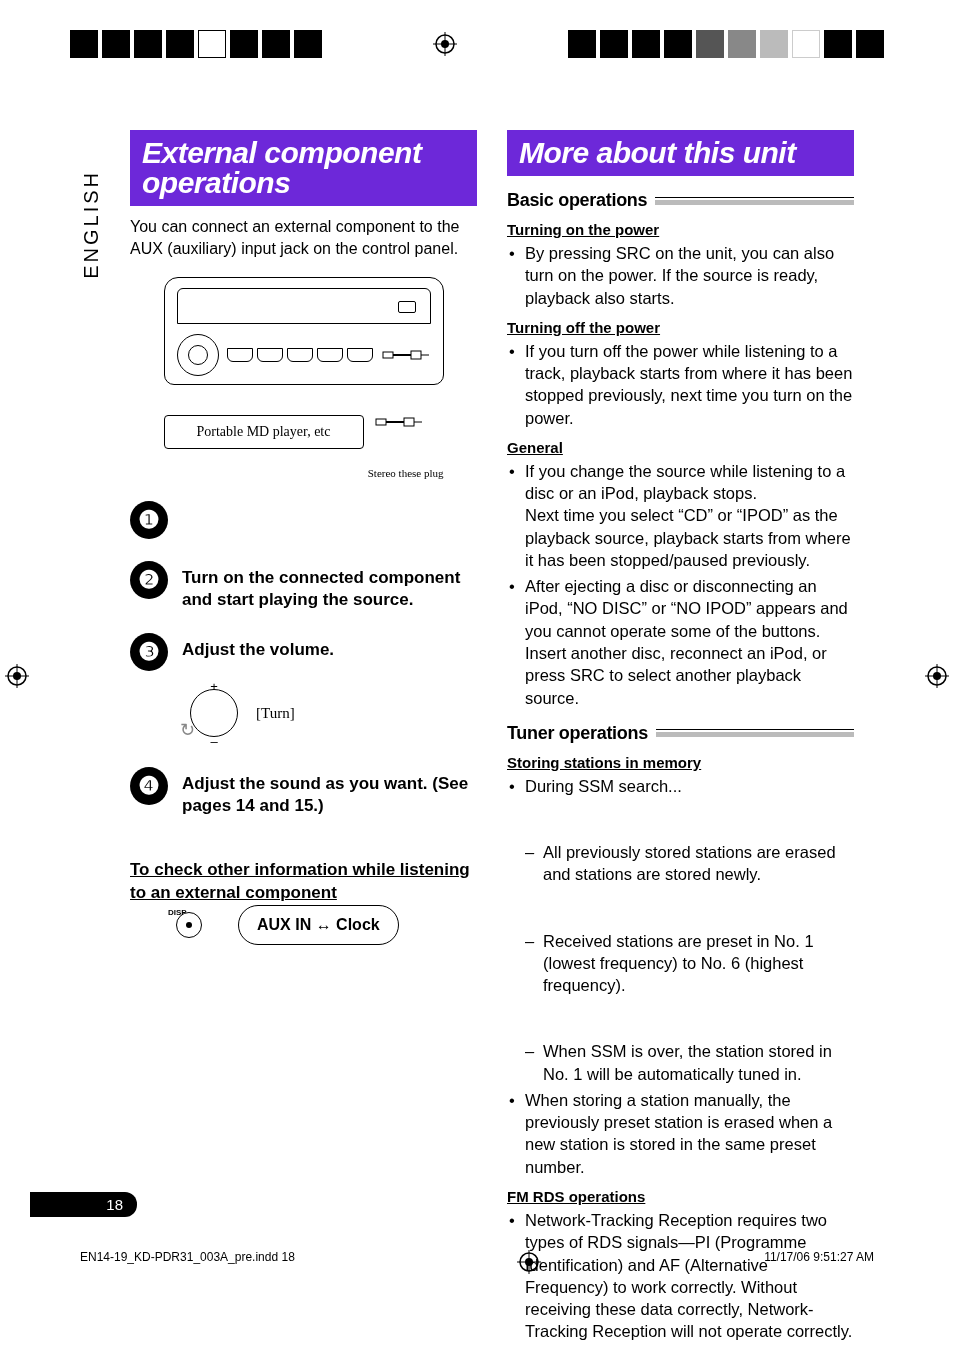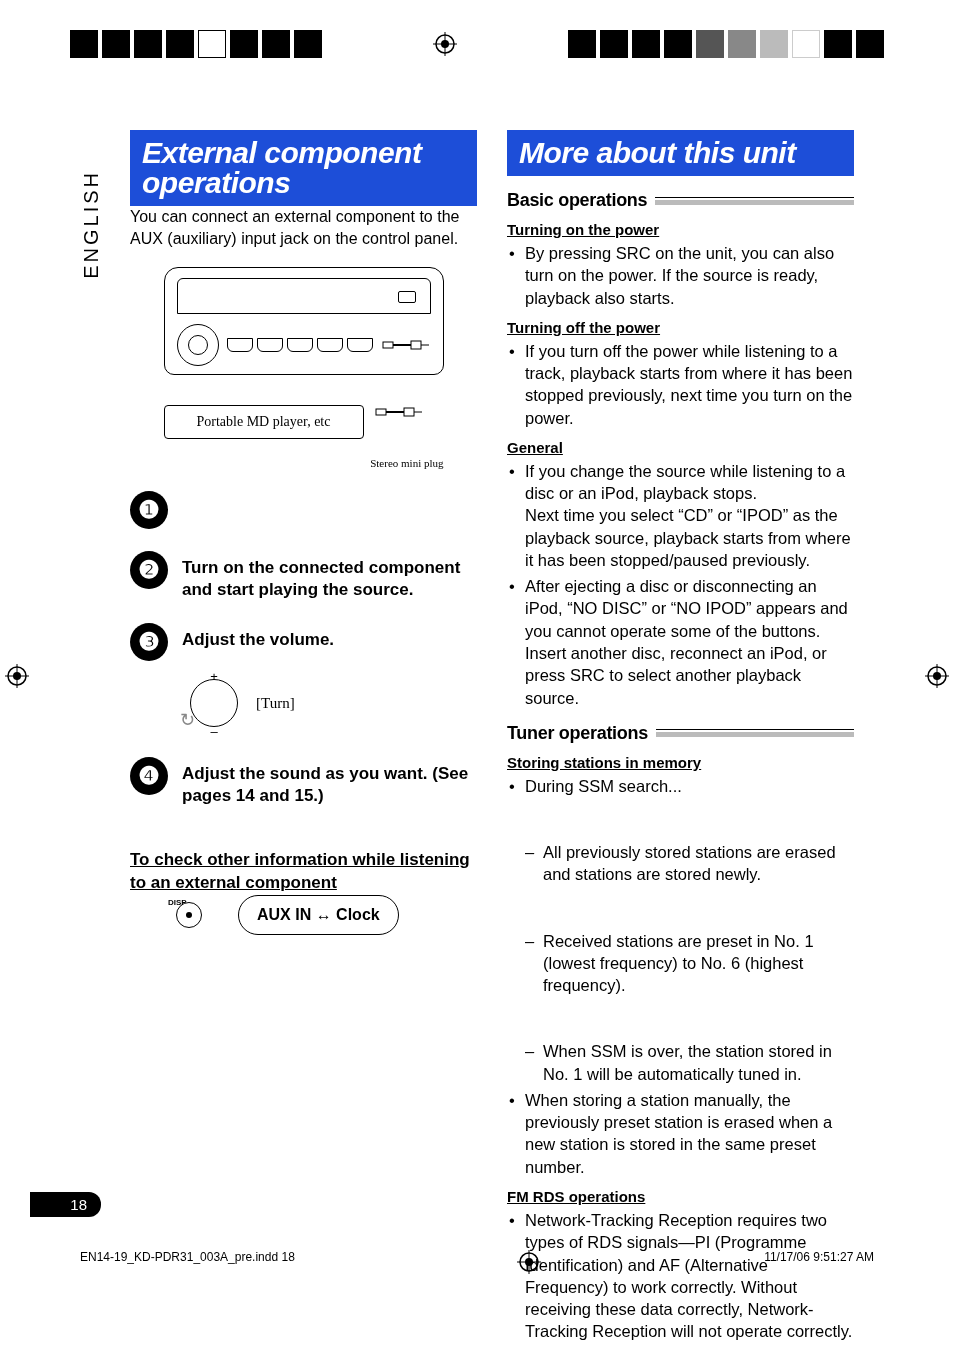--- a/index.html
+++ b/index.html
@@ -21,21 +21,21 @@
   .side-reg.right { right: 5px; }
 
   
   .lang-label { position: absolute; left: 80px; top: 170px; font-size: 20px; letter-spacing: 3px; writing-mode: vertical-rl; transform: rotate(180deg); font-weight: 400; }
 
   
   .content { position: absolute; top: 130px; left: 130px; right: 100px; bottom: 180px; display: flex; gap: 30px; }
   .col { flex: 1; }
 
   
-  .black-heading { background: #1d4ed8; color: #fff; font-style: italic; font-weight: 700; font-size: 30px; line-height: 1.0; padding: 8px 12px; font-family: "Arial Narrow", Arial, sans-serif; letter-spacing: -0.5px; }
+  .black-heading { background: #6d28d9; color: #fff; font-style: italic; font-weight: 700; font-size: 30px; line-height: 1.0; padding: 8px 12px; font-family: "Arial Narrow", Arial, sans-serif; letter-spacing: -0.5px; margin-bottom: 10px; }
 
   .body-text { font-size: 16px; line-height: 1.35; font-family: Liberation Sans, sans-serif; font-stretch: condensed; }
 
   .section-heading { font-weight: 700; font-size: 18px; font-family: "Arial Narrow", Arial, sans-serif; letter-spacing: -0.3px; display: flex; align-items: center; margin-top: 14px; margin-bottom: 6px; }
   .section-heading .rule { flex: 1; height: 8px; margin-left: 8px; background: linear-gradient(to bottom, #000 0 1px, transparent 1px 3px, #bbb 3px 8px); }
 
   .sub-heading { font-weight: 700; text-decoration: underline; font-size: 15px; font-family: "Arial Narrow", Arial, sans-serif; margin-top: 10px; margin-bottom: 4px; }
 
   
   ul.bullets { list-style: none; padding-left: 0; }
@@ -81,21 +81,21 @@
   .check-heading { font-weight: 700; text-decoration: underline; font-size: 17px; font-family: "Arial Narrow", Arial, sans-serif; margin-top: 40px; line-height: 1.4; }
 
   .disp-row { display: flex; align-items: center; gap: 30px; margin-left: 40px; }
   .disp-btn { position: relative; width: 38px; text-align: center; }
   .disp-btn .d-label { font-size: 8px; font-weight: 700; position: absolute; top: -4px; left: -2px; }
   .disp-btn .d-circle { width: 26px; height: 26px; border: 1.5px solid #000; border-radius: 50%; margin: auto; display: flex; align-items: center; justify-content: center; }
   .disp-btn .d-circle::after { content: ""; width: 6px; height: 6px; background: #000; border-radius: 50%; }
   .clock-pill { border: 1px solid #000; border-radius: 22px; padding: 10px 18px; font-weight: 700; font-size: 16px; font-family: "Arial Narrow", Arial, sans-serif; display: flex; align-items: center; gap: 6px; }
 
   
-  .page-num-box { position: absolute; left: 30px; bottom: 135px; background: #000; color: #fff; width: 71px; padding: 4px 0 4px 0; text-align: right; font-size: 15px; border-radius: 0 12px 12px 0; }
+  .page-num-box { position: absolute; left: 30px; bottom: 135px; background: #000; color: #fff; width: 107px; padding: 4px 0 4px 0; text-align: right; font-size: 15px; border-radius: 0 12px 12px 0; }
   .page-num-box span { padding-right: 14px; }
 
   
   .footer-meta { position: absolute; bottom: 78px; left: 80px; right: 80px; display: flex; justify-content: space-between; font-size: 12px; font-family: Arial; }
 
 </style>
 </head>
 <body>
 
 <div class="page">
@@ -182,21 +182,21 @@
         </div>
         <div style="display:flex; align-items:flex-start; gap:10px;">
           <div class="device-box">Portable MD player, etc</div>
           <svg width="56" height="50" viewBox="0 0 56 50" style="margin-top:28px">
             <rect x="2" y="6" width="10" height="6" fill="none" stroke="#000"></rect>
             <line x1="12" y1="9" x2="30" y2="9" stroke="#000" stroke-width="2"></line>
             <rect x="30" y="5" width="10" height="8" fill="none" stroke="#000"></rect>
             <line x1="40" y1="9" x2="48" y2="9" stroke="#000"></line>
           </svg>
         </div>
-        <div class="stereo-label">Stereo mini plug</div>
+        <div class="stereo-label">Stereo these plug</div>
       </div>
 
       <div class="step">
         <div class="num">❶</div>
       </div>
 
       <div class="step">
         <div class="num">❷</div>
         <div class="step-body">Turn on the connected component and start playing the source.</div>
       </div>

